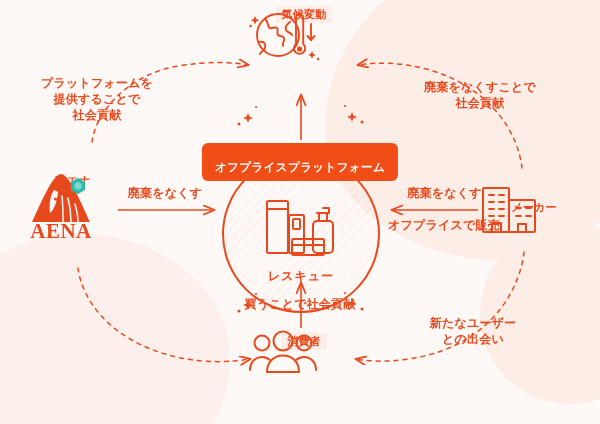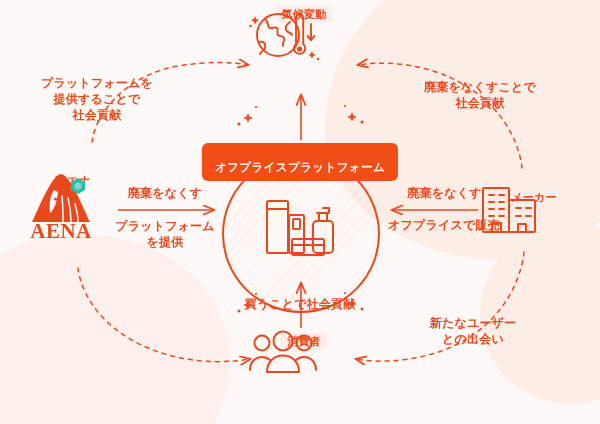--- a/index.html
+++ b/index.html
@@ -97,21 +97,21 @@
 
   
   .node{position:absolute;text-align:center;}
   #node-climate{left:248px;top:4px;width:112px;}
   #node-maker{left:480px;top:186px;width:108px;}
   #node-consumer{left:248px;top:330px;width:112px;}
   #node-aena{left:18px;top:170px;width:110px;}
 
   .node .icon{display:block;margin:0 auto;}
   #node-climate .node-name{margin-bottom:1px;}
-  #node-maker .node-name{margin-top:3px;}
+  #node-maker .node-name{margin-top:13px;}
   #node-consumer .node-name{margin-top:3px;}
   #aena-jp{
     display:block;margin-top:3px;
     color:#E8491C;font-weight:bold;font-size:11px;letter-spacing:1px;
   }
 
   
   #lbl-left-top{left:100px;top:186px;width:130px;}
   #lbl-left-bot{left:100px;top:219px;width:130px;}
   #lbl-right-top{left:382px;top:186px;width:125px;}
@@ -190,20 +190,21 @@
       <rect x="30" y="22" width="7" height="10" rx="1"></rect>
 
       <rect x="50" y="24" width="20" height="32" rx="4"></rect>
       <line x1="56" y1="24" x2="56" y2="16"></line>
       <line x1="64" y1="24" x2="64" y2="16"></line>
       <path d="M54,16 h12 v-5 h-6"></path>
 
       <rect x="29" y="42" width="32" height="16" rx="1.5"></rect>
       <line x1="29" y1="48" x2="61" y2="48"></line>
     </svg>
+    <div id="rescue-label">レスキュー</div>
   </div>
 
   <div id="platform-badge">オフプライスプラットフォーム</div>
 
   <div class="node" id="node-climate">
     <span class="lbl node-name" style="position:static;">気候変動</span>
     <svg class="icon" width="74" height="62" viewBox="0 0 74 62" fill="none" stroke="#E8491C" stroke-width="1.9" stroke-linecap="round" stroke-linejoin="round">
       <circle cx="30" cy="31" r="21"></circle>
       <path d="M17,15 c4,3 2,8 5,9 c3,1 5,-2 7,0 c2,2 -1,5 1,7 c2,2 5,0 6,3 c1,3 -2,5 -1,8"></path>
       <path d="M12,38 c4,-1 6,2 5,6 c-1,3 -4,3 -5,6"></path>
@@ -277,22 +278,20 @@
 
         <path d="M60,8 l7,4 l0,8 l-7,4 l-7,-4 l0,-8 z" fill="#2FB9A8"></path>
         <path d="M60,12 l3.5,2 l0,4 l-3.5,2 l-3.5,-2 l0,-4 z" fill="#7FD8CD"></path>
       </g>
       <text x="43" y="68" text-anchor="middle" font-family="Liberation Serif, serif" font-size="21" font-weight="bold" fill="#E8491C" letter-spacing="0.5">AENA</text>
     </svg>
     <span id="aena-jp">アエナ</span>
   </div>
 
   <div class="lbl arrow-lbl" id="lbl-left-top">廃棄をなくす</div>
-  <div class="lbl arrow-lbl" id="lbl-left-bot">プラットフォーム
-を提供</div>
   <div class="lbl arrow-lbl" id="lbl-right-top">廃棄をなくす</div>
   <div class="lbl arrow-lbl" id="lbl-right-bot">オフプライスで販売</div>
   <div class="lbl arrow-lbl" id="lbl-buy">買うことで社会貢献</div>
 
   <div class="lbl arrow-lbl" id="lbl-tl">プラットフォームを
 提供することで
 社会貢献</div>
   <div class="lbl arrow-lbl" id="lbl-tr">廃棄をなくすことで
 社会貢献</div>
   <div class="lbl arrow-lbl" id="lbl-br">新たなユーザー

